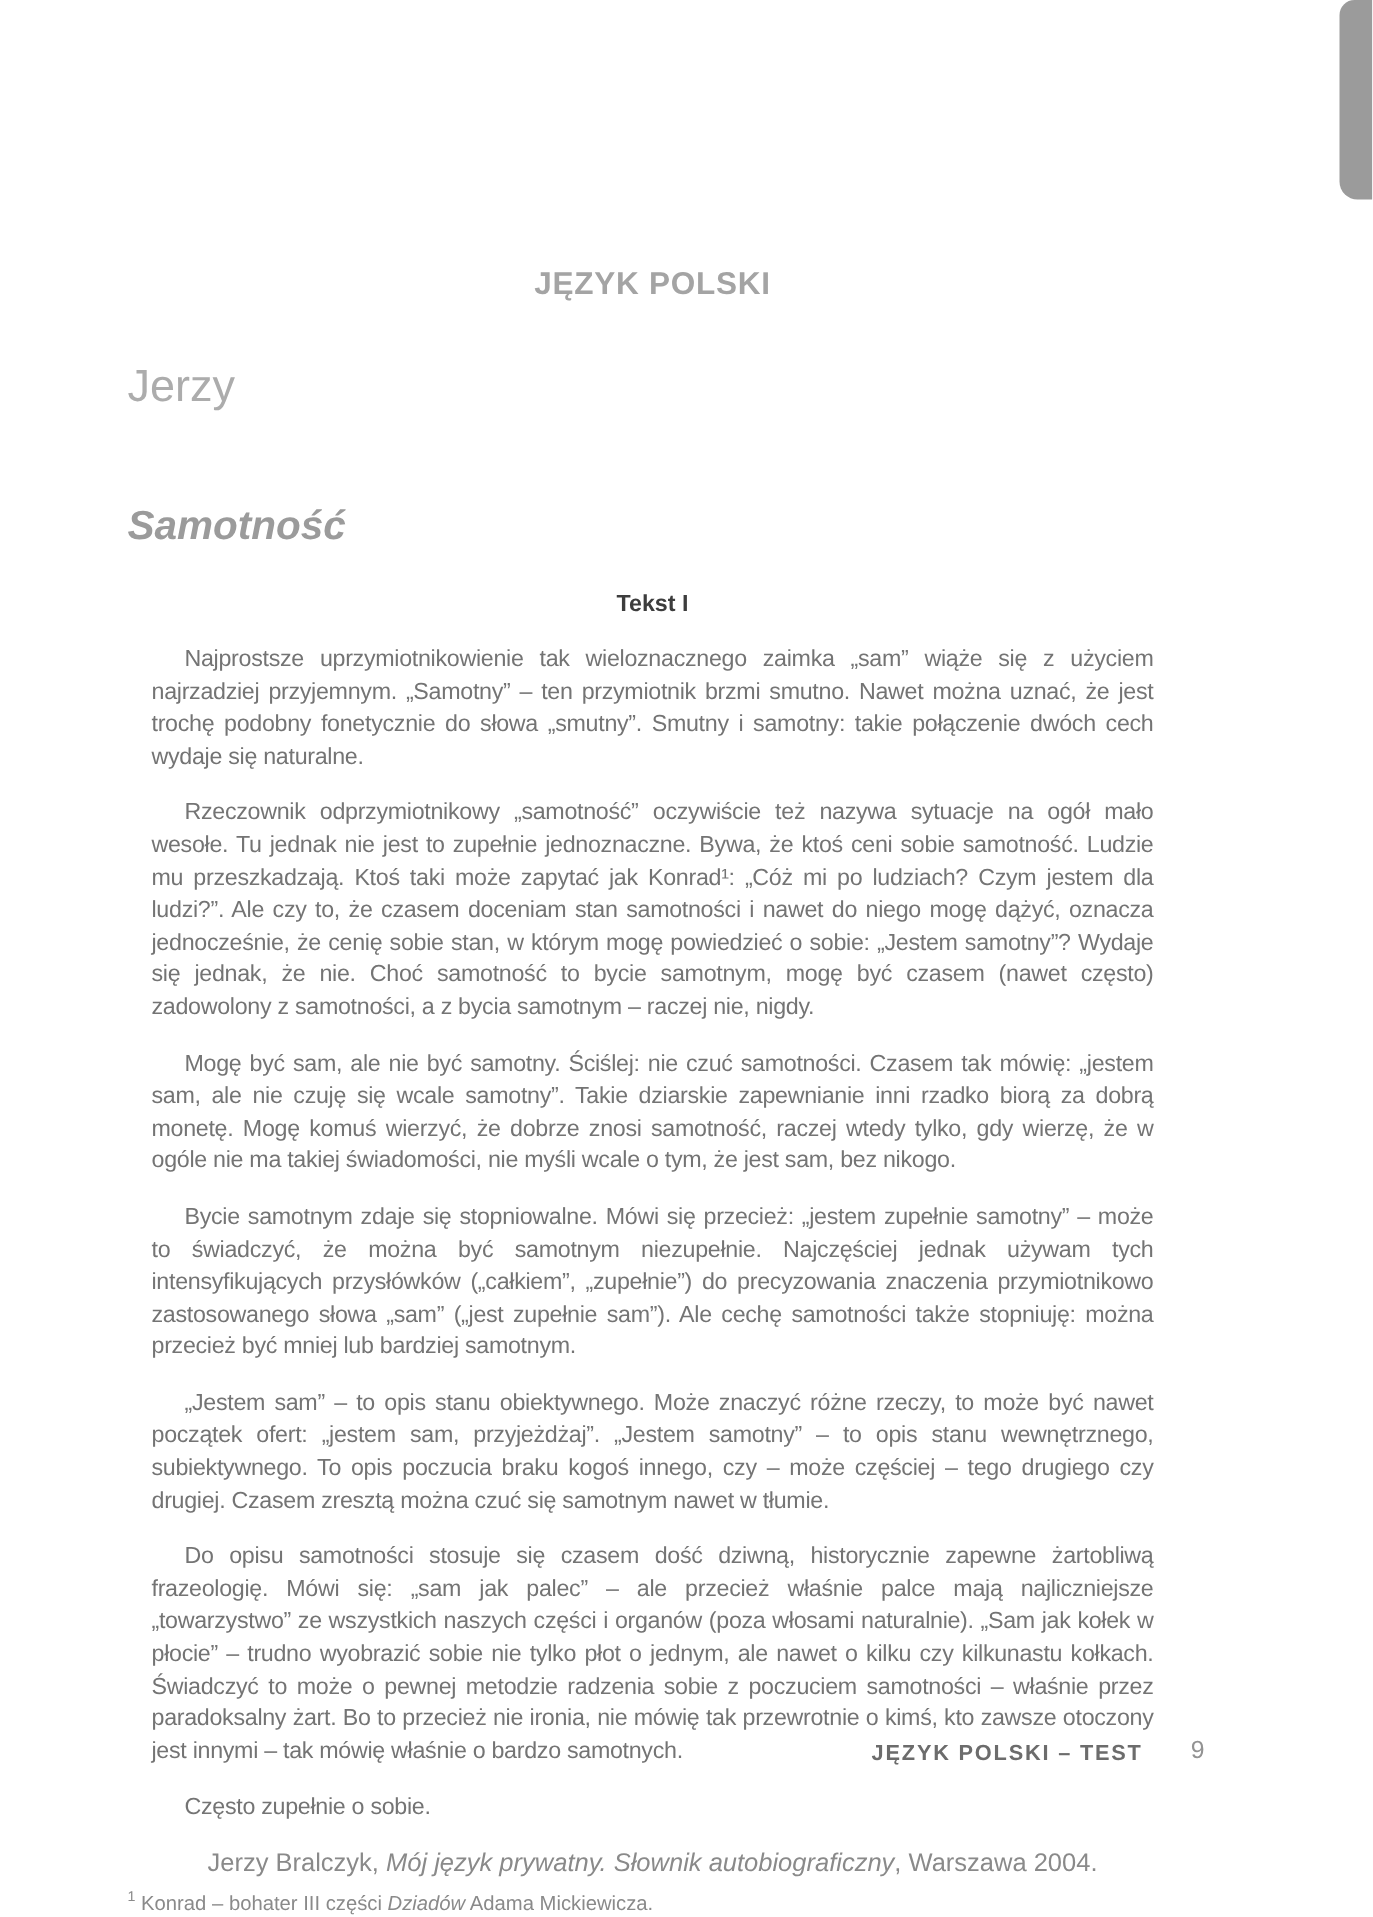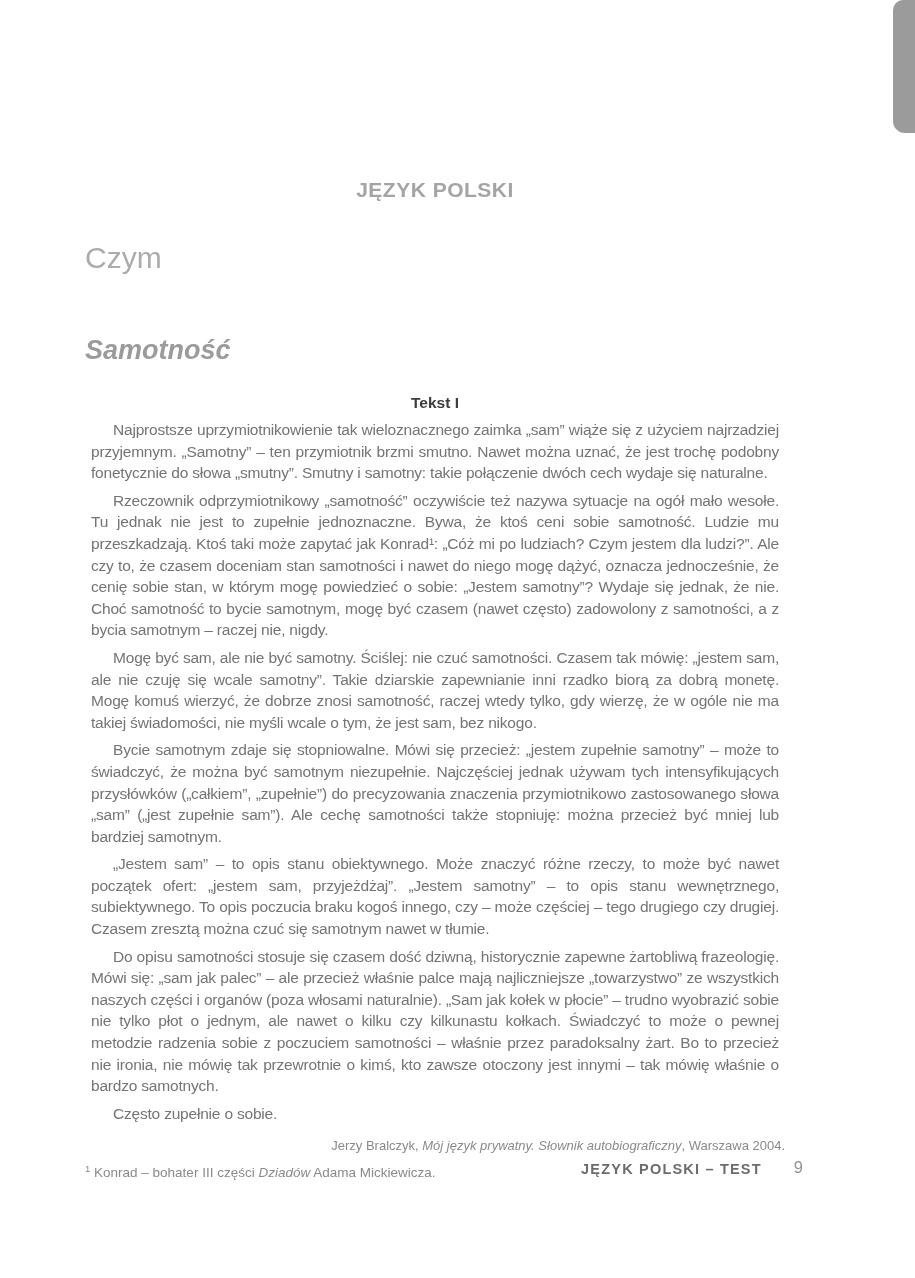--- a/index.html
+++ b/index.html
@@ -53,33 +53,33 @@
   .text-label {
     margin: 27px 0 0 0;
     font-size: 15.5px;
     line-height: 20px;
     font-weight: bold;
     color: #3d3d3d;
     text-align: center;
   }
   .text-body { margin-top: 4px; }
   .text-body p {
-    margin: 6px;
+    margin: 16px;
     text-align: justify;
     text-indent: 22px;
     font-size: 15.5px;
     line-height: 21.6px;
     letter-spacing: -0.2px;
     color: #747474;
     hyphens: auto;
   }
   .attribution {
     margin: 12px 0 5px 0;
-    text-align: right;
-    font-size: 13px;
+    text-align: center;
+    font-size: 17px;
     line-height: 19px;
     color: #8a8a8a;
   }
   .footnote {
     margin: 9px 0 0 0;
     font-size: 13.5px;
     line-height: 18px;
     color: #8a8a8a;
   }
   .footnote sup {
@@ -112,21 +112,21 @@
 <body>
 
 <div class="page">
 
   <div class="corner-tab"></div>
 
   <div class="content">
 
     <div class="subject-header">JĘZYK POLSKI</div>
 
-    <div class="section-heading">Czym</div>
+    <div class="section-heading">Jerzy</div>
 
     <div class="article-heading">Samotność</div>
 
     <div class="text-label">Tekst I</div>
 
     <div class="text-body">
 
         <p>Najprostsze uprzymiotnikowienie tak wieloznacznego zaimka „sam” wiąże się z użyciem najrzadziej przyjemnym. „Samotny” – ten przymiotnik brzmi smutno. Nawet można uznać, że jest trochę podobny fonetycznie do słowa „smutny”. Smutny i samotny: takie połączenie dwóch cech wydaje się naturalne.</p>
 
         <p>Rzeczownik odprzymiotnikowy „samotność” oczywiście też nazywa sytuacje na ogół mało wesołe. Tu jednak nie jest to zupełnie jednoznaczne. Bywa, że ktoś ceni sobie samotność. Ludzie mu przeszkadzają. Ktoś taki może zapytać jak Konrad¹: „Cóż mi po ludziach? Czym jestem dla ludzi?”. Ale czy to, że czasem doceniam stan samotności i nawet do niego mogę dążyć, oznacza jednocześnie, że cenię sobie stan, w którym mogę powiedzieć o sobie: „Jestem samotny”? Wydaje się jednak, że nie. Choć samotność to bycie samotnym, mogę być czasem (nawet często) zadowolony z samotności, a z bycia samotnym – raczej nie, nigdy.</p>

